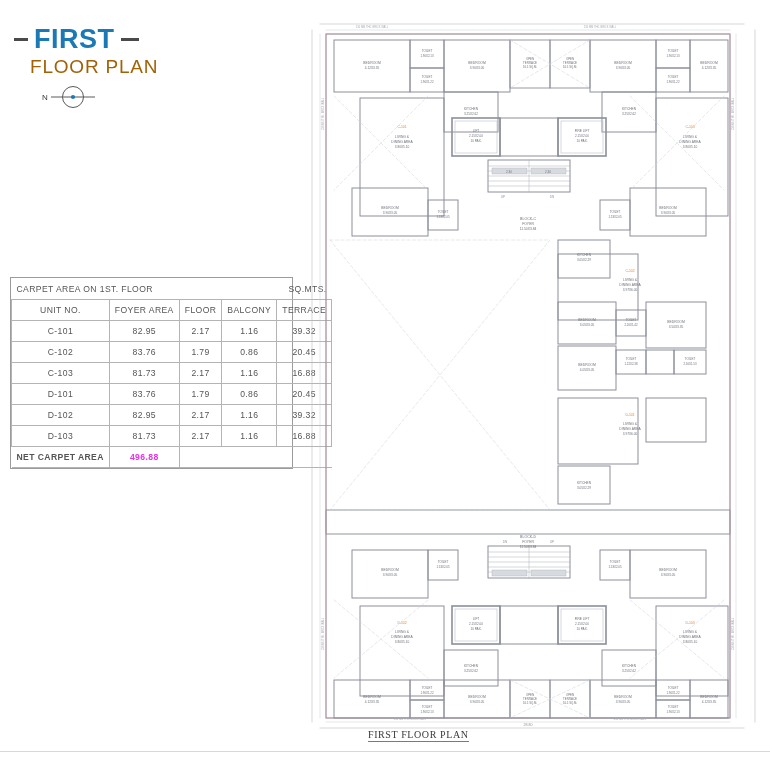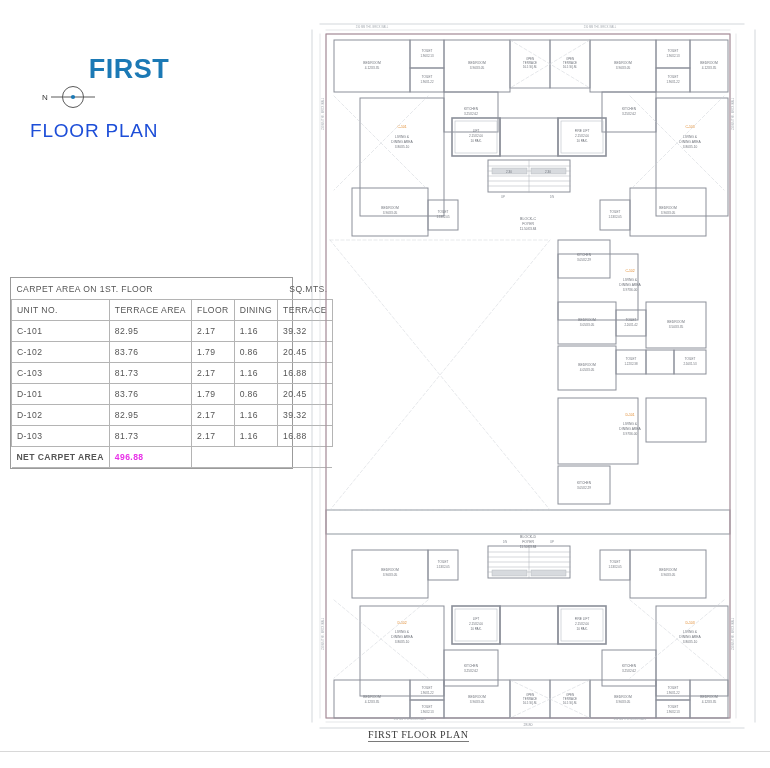--- a/index.html
+++ b/index.html
@@ -2,38 +2,38 @@
 <html><head>
 <meta charset="utf-8">
 <title>First Floor Plan</title>
 <style>
   html,body{margin:0;padding:0;background:#ffffff;}
   body{width:770px;height:768px;position:relative;overflow:hidden;
        font-family:"Liberation Sans", sans-serif;color:#333;}
 
   
   #title-block{position:absolute;left:14px;top:26px;width:230px;}
-  .title-row{display:flex;align-items:center;gap:16px;flex-direction:column;}
+  .title-row{display:flex;align-items:center;gap:6px;}
   .title-dash{height:3px;background:#4a4a4a;flex:0 0 14px;}
   .title-dash.right{flex:0 0 18px;}
   #title-first{font-size:27px;font-weight:bold;color:#1b79b5;letter-spacing:.5px;
                line-height:1;font-family:"Liberation Sans", sans-serif;}
-  #title-sub{font-size:19px;color:#1d4ed8;letter-spacing:.8px;margin-top:3px;margin-left:16px;}
+  #title-sub{font-size:19px;color:#a16207;letter-spacing:.8px;margin-top:3px;margin-left:16px;}
 
   
   #compass{position:absolute;left:40px;top:83px;width:62px;height:28px;}
   #compass svg{display:block;}
 
   
   #area-table{position:absolute;left:10px;top:277px;width:283px;
               border:1px solid #9b9b9b;box-sizing:border-box;background:#fff;}
   #area-table table{border-collapse:collapse;width:100%;
                     font-size:8.6px;color:#555;letter-spacing:.4px;}
   #area-table td,#area-table th{border:1px solid #b4b4b4;height:20px;
-        padding:0 5px;font-weight:normal;text-align:left;white-space:nowrap;}
+        padding:0 5px;font-weight:normal;text-align:center;white-space:nowrap;}
   #area-table tr.title-row-tbl td{border-left:none;border-right:none;border-top:none;
         text-align:left;height:21px;}
   .tbl-title-wrap{display:flex;justify-content:space-between;}
   #area-table tr.head-row td{color:#555;}
   #area-table td.unit-col{width:86px;}
   #area-table td.ca-col{width:62px;}
   #area-table td.wash-col{width:40px;}
   #area-table td.bal-col{width:48px;}
   #area-table td.terr-col{width:47px;}
   #area-table tr.net-row td.net-label{text-align:right;border-left:none;font-weight:bold;}
@@ -75,23 +75,23 @@
       <tr class="title-row-tbl">
         <td colspan="5">
           <div class="tbl-title-wrap">
             <span>CARPET AREA ON 1ST. FLOOR</span>
             <span>SQ.MTS.</span>
           </div>
         </td>
       </tr>
       <tr class="head-row">
         <td class="unit-col">UNIT NO.</td>
-        <td class="ca-col">TERRACE AREA</td>
+        <td class="ca-col">FOYER AREA</td>
         <td class="wash-col">FLOOR</td>
-        <td class="bal-col">DINING</td>
+        <td class="bal-col">BALCONY</td>
         <td class="terr-col">TERRACE</td>
       </tr>
 
       <tr>
           <td class="unit-col">C-101</td>
           <td class="ca-col">82.95</td>
           <td class="wash-col">2.17</td>
           <td class="bal-col">1.16</td>
           <td class="terr-col">39.32</td>
         </tr>

